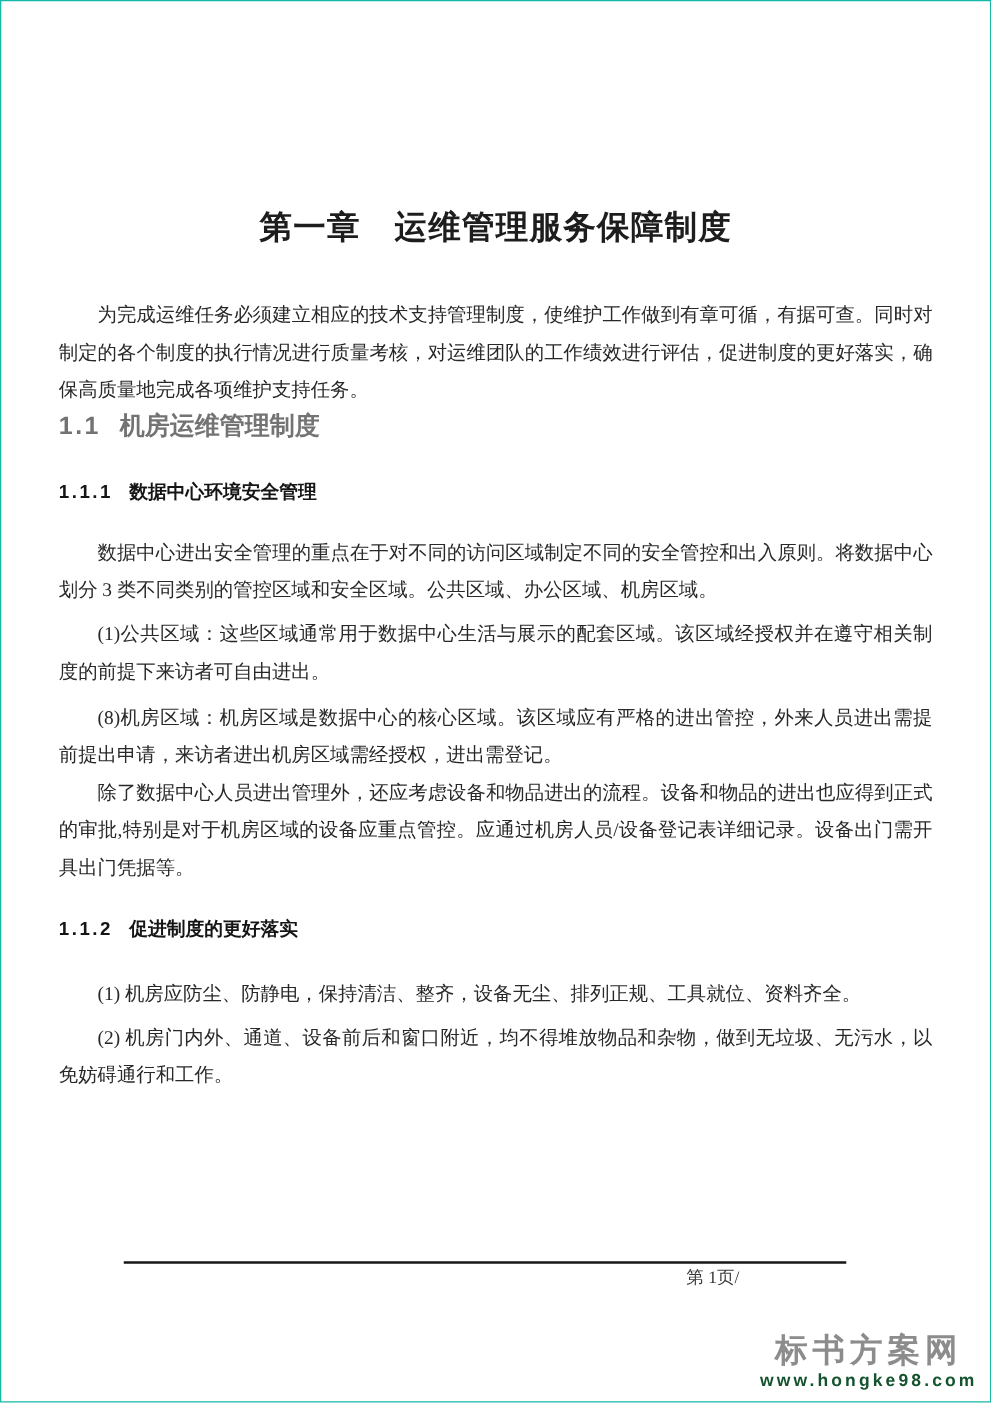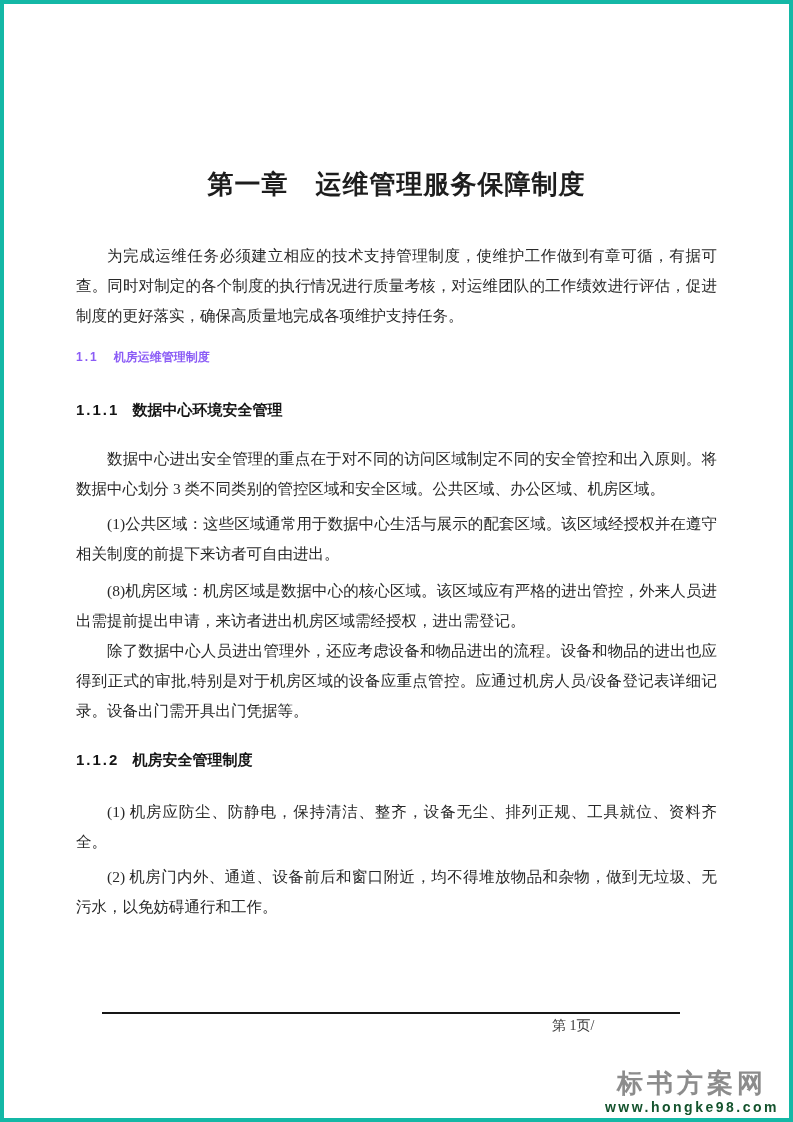--- a/index.html
+++ b/index.html
@@ -10,22 +10,22 @@
     position: relative;
     font-family: "Liberation Serif", "DejaVu Serif", serif;
     color: #262626;
     overflow: hidden;
   }
   .page {
     position: relative;
     width: 793px;
     height: 1122px;
     background: #ffffff;
-    border: 4px solid #14b8a6;
-    padding: 0 72px;
+    border: 1px solid #14b8a6;
+    padding: 0 46px;
   }
   
   .doc-title {
     margin-top: 164px;
     text-align: center;
     font-size: 26px;
     line-height: 33px;
     font-weight: bold;
     color: #1d1d1d;
     letter-spacing: 1px;
@@ -35,26 +35,26 @@
   .para {
     font-size: 15.5px;
     line-height: 30px;
     text-align: justify;
     text-indent: 2em;
     color: #282828;
   }
   .intro { margin-top: 40px; }
   
   .h-sec {
-    margin-top: 13px;
+    margin-top: 0;
     font-family: "Liberation Sans", "DejaVu Sans", sans-serif;
-    font-size: 12px;
+    font-size: 20px;
     line-height: 26px;
     font-weight: bold;
-    color: #8b5cf6;
+    color: #737373;
   }
   .h-sub {
     font-family: "Liberation Sans", "DejaVu Sans", sans-serif;
     font-size: 15px;
     line-height: 22px;
     font-weight: bold;
     color: #151515;
   }
   .h-sec .sec-num, .h-sub .sec-num { letter-spacing: 2px; }
   .h-sec .sec-num { margin-right: 15px; }
@@ -125,21 +125,21 @@
   <h3 class="h-sub" id="h-1-1-1">
     <span class="sec-num">1.1.1</span><span>数据中心环境安全管理</span>
   </h3>
 
   <p class="para" id="p-1-1-1-0">数据中心进出安全管理的重点在于对不同的访问区域制定不同的安全管控和出入原则。将数据中心划分 3 类不同类别的管控区域和安全区域。公共区域、办公区域、机房区域。</p>
   <p class="para" id="p-1-1-1-1">(1)公共区域：这些区域通常用于数据中心生活与展示的配套区域。该区域经授权并在遵守相关制度的前提下来访者可自由进出。</p>
   <p class="para" id="p-1-1-1-3">(8)机房区域：机房区域是数据中心的核心区域。该区域应有严格的进出管控，外来人员进出需提前提出申请，来访者进出机房区域需经授权，进出需登记。</p>
   <p class="para" id="p-1-1-1-4">除了数据中心人员进出管理外，还应考虑设备和物品进出的流程。设备和物品的进出也应得到正式的审批,特别是对于机房区域的设备应重点管控。应通过机房人员/设备登记表详细记录。设备出门需开具出门凭据等。</p>
 
   <h3 class="h-sub" id="h-1-1-2">
-    <span class="sec-num">1.1.2</span><span>机房安全管理制度</span>
+    <span class="sec-num">1.1.2</span><span>促进制度的更好落实</span>
   </h3>
 
   <p class="para" id="p-1-1-2-0">(1) 机房应防尘、防静电，保持清洁、整齐，设备无尘、排列正规、工具就位、资料齐全。</p>
   <p class="para" id="p-1-1-2-1">(2) 机房门内外、通道、设备前后和窗口附近，均不得堆放物品和杂物，做到无垃圾、无污水，以免妨碍通行和工作。</p>
 
   <div class="footer-rule"></div>
   <div class="footer-pagenum">第 1页/</div>
 
   <div class="watermark">
     <div class="wm-name">标书方案网</div>

